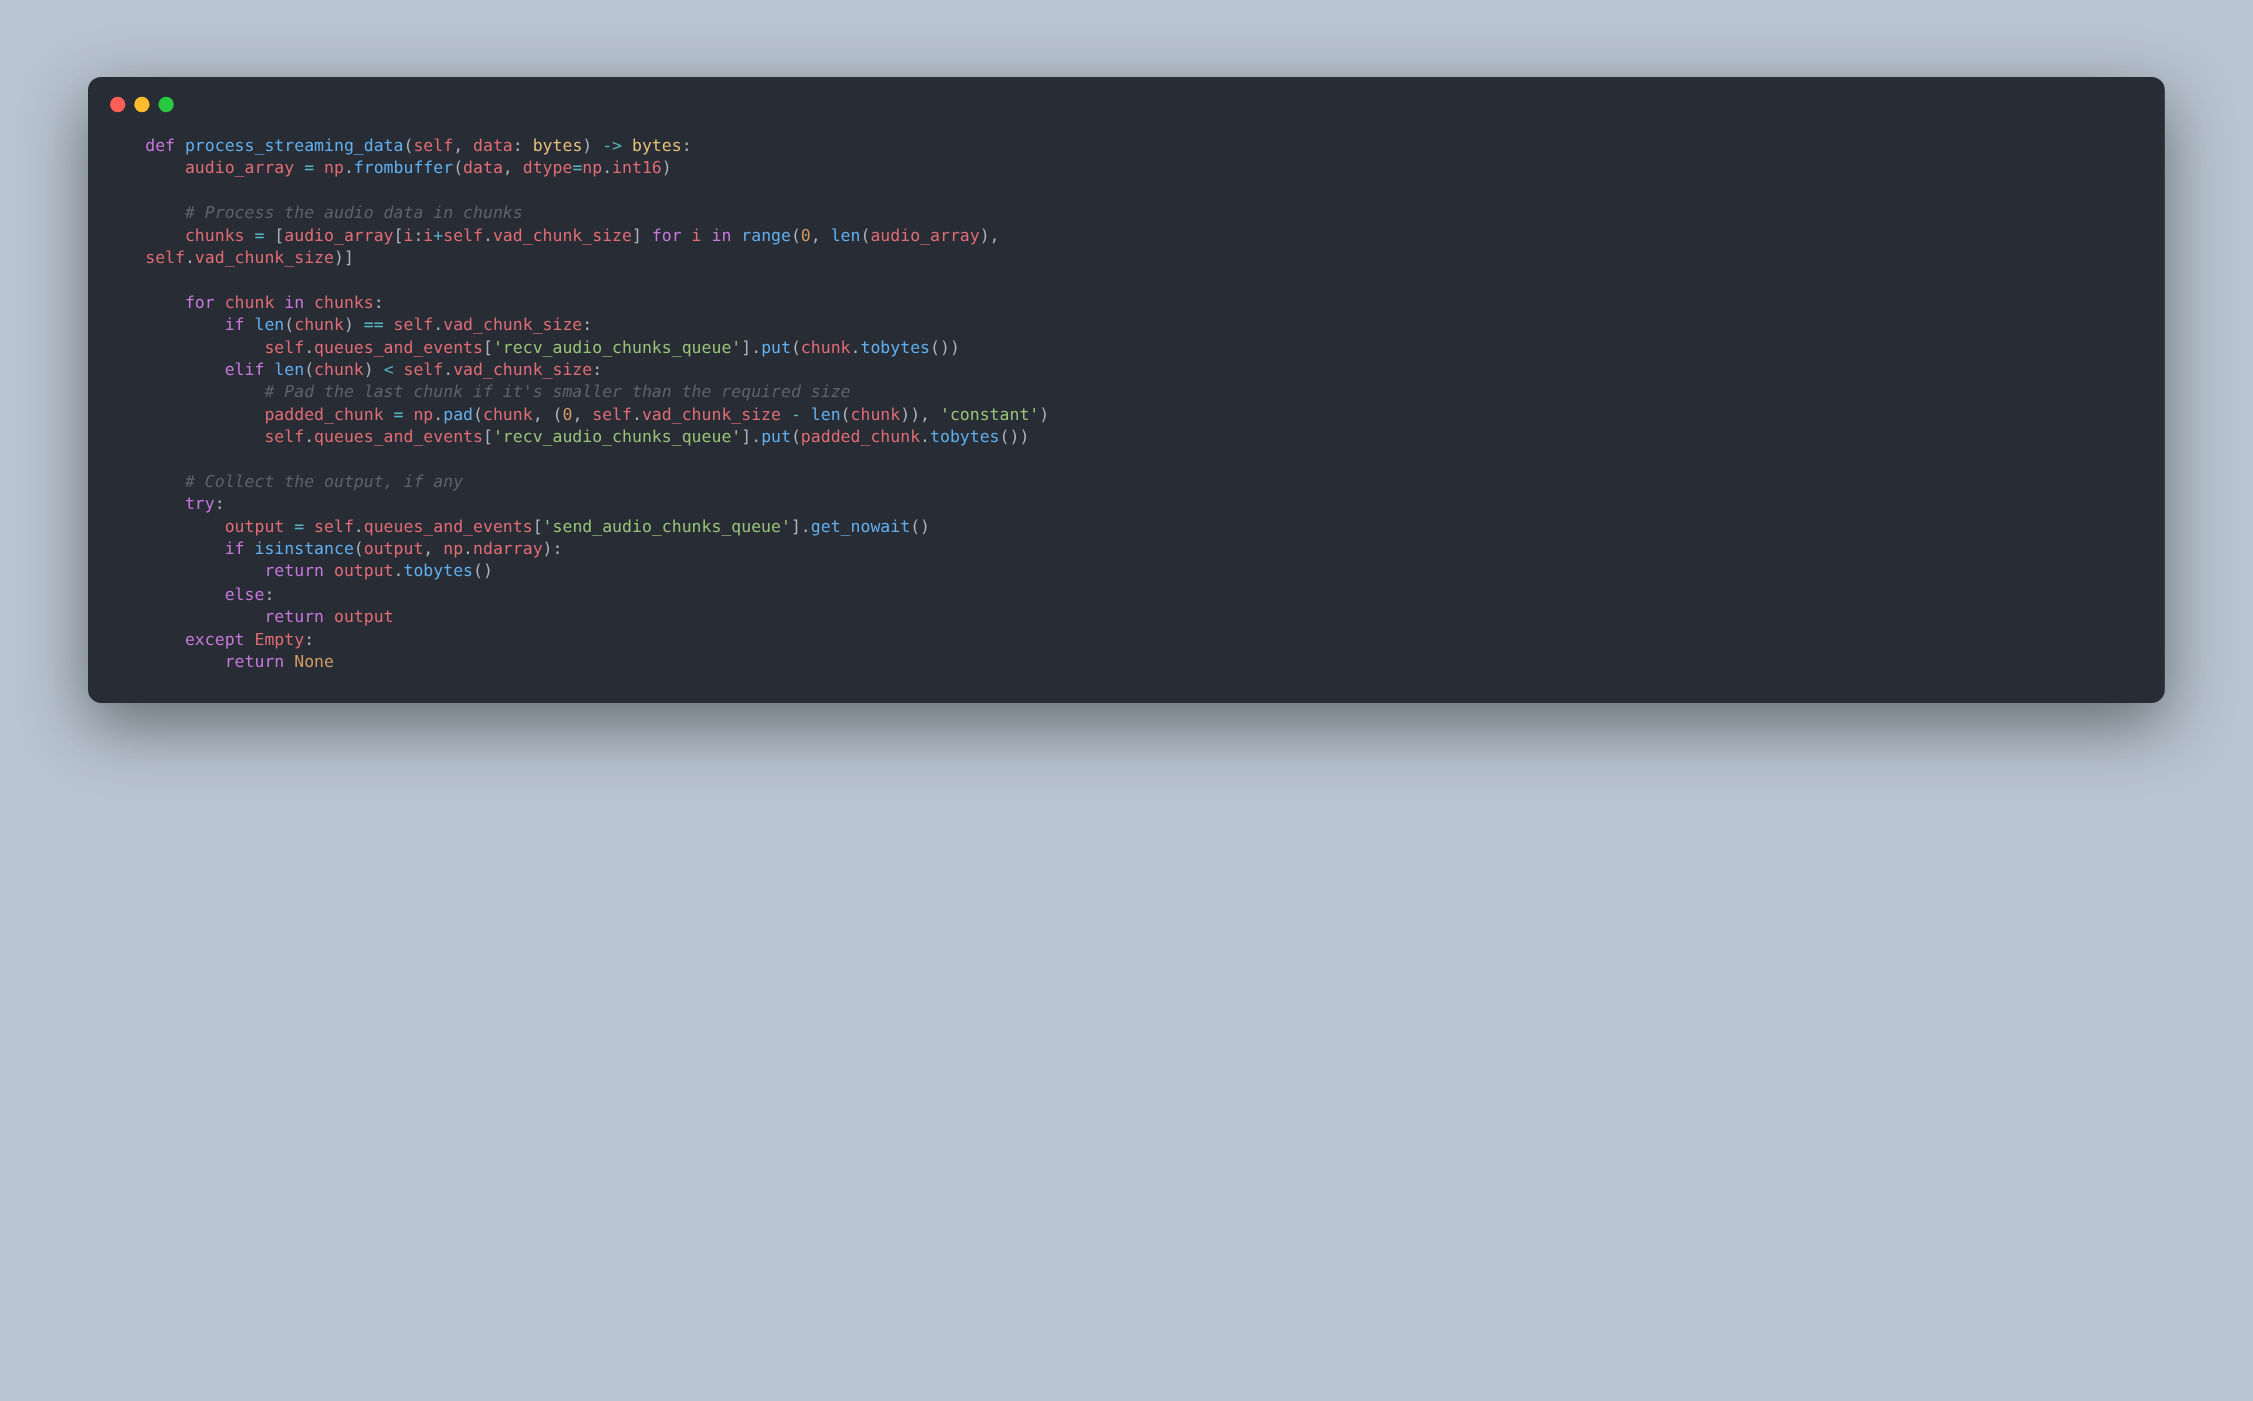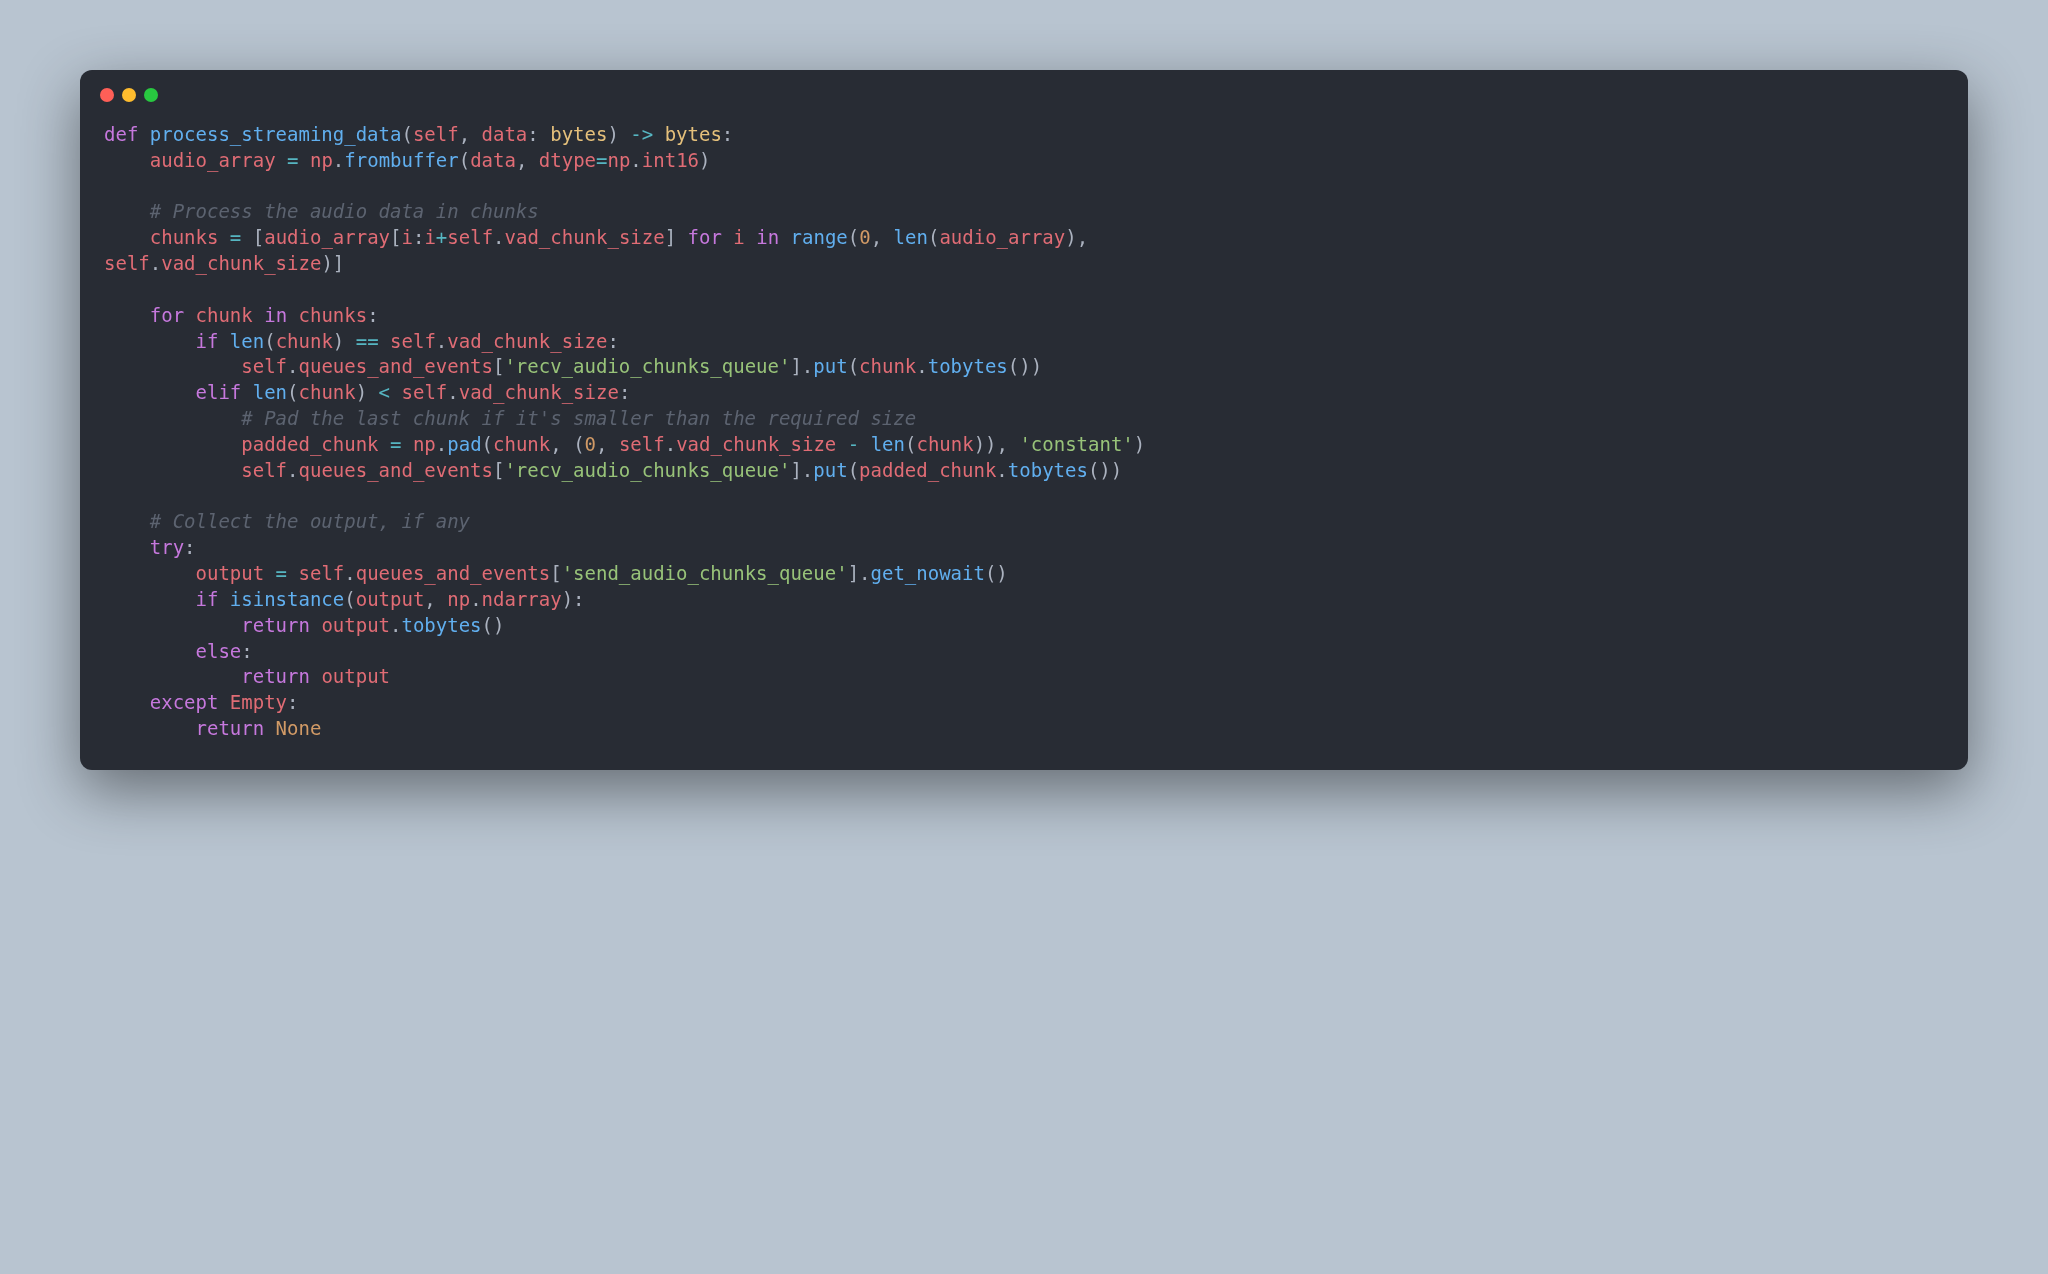--- a/index.html
+++ b/index.html
@@ -24,25 +24,26 @@
     gap: 8px;
     padding: 18px 20px 6px 20px;
   }
   .tl-btn {
     width: 14px; height: 14px;
     border-radius: 50%;
     display: inline-block;
   }
   .code {
     padding: 14px 24px 28px 24px;
-    font-size: 19px;
+    font-size: 15px;
     line-height: 1.36;
     color: #abb2bf;
     white-space: pre;
     font-variant-ligatures: none;
+    margin-left: 28px;
   }
   .kw   { color: #c678dd; } 
   .fn   { color: #61afef; } 
   .ty   { color: #e5c07b; } 
   .var  { color: #e06c75; } 
   .op   { color: #56b6c2; } 
   .str  { color: #98c379; } 
   .num  { color: #d19a66; } 
   .com  { color: #5c6370; font-style: italic; }
   .pun  { color: #abb2bf; } 

